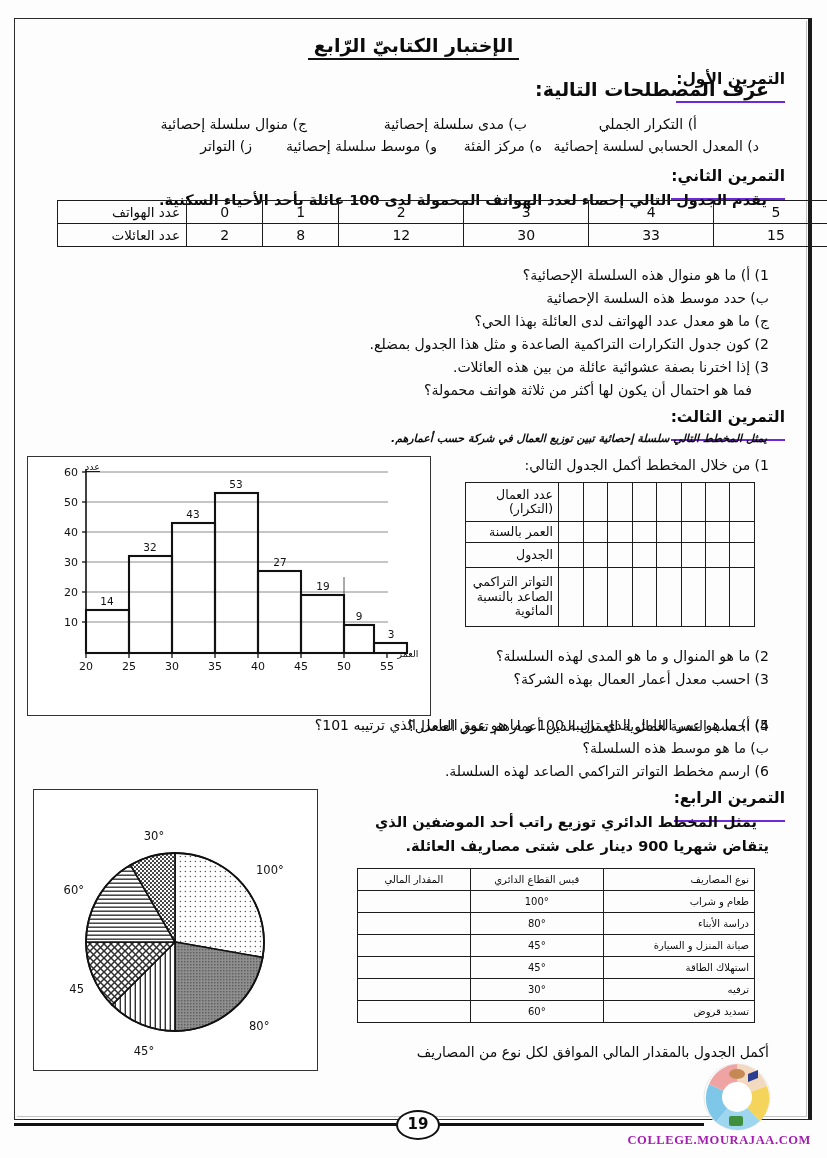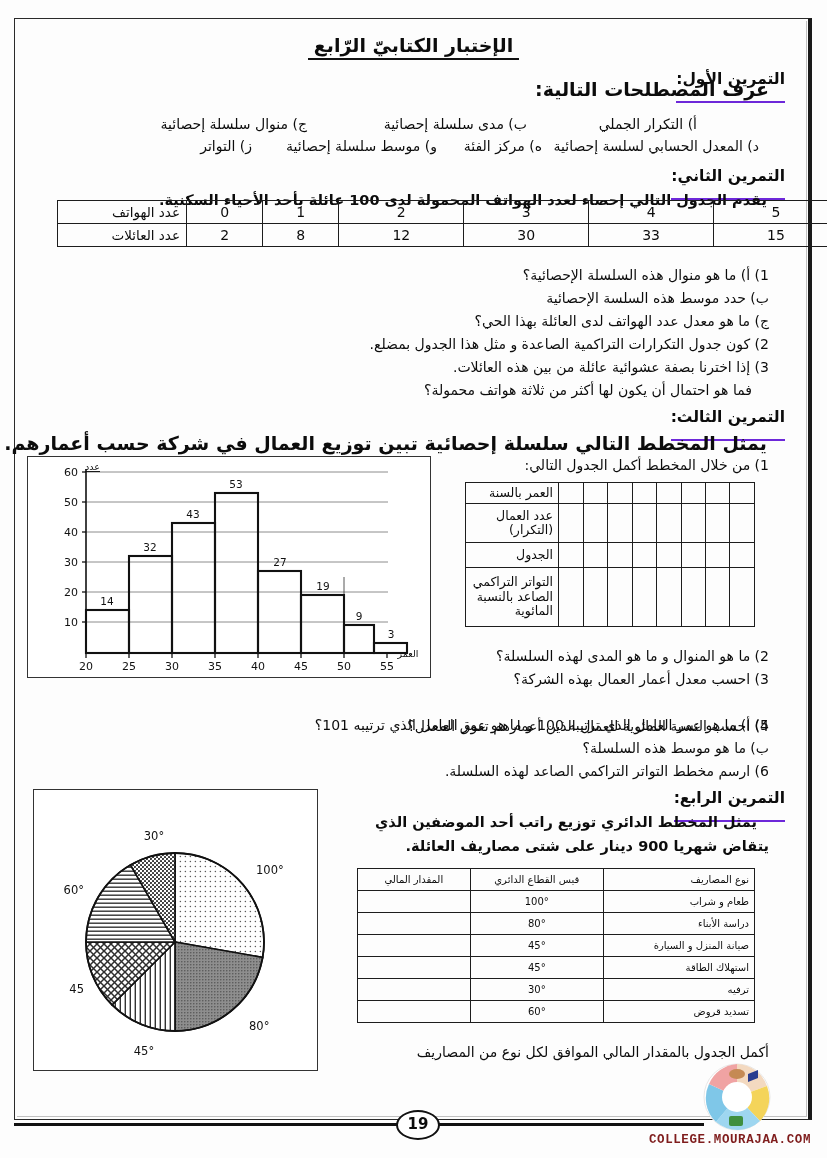--- a/index.html
+++ b/index.html
@@ -70,21 +70,21 @@
   
   .t4{position:absolute;left:357px;top:868px;width:398px;}
   .t4 td{height:19px;font-size:10px;}
   .t4 .h{font-weight:normal;}
   .t4 .c1{width:150px;text-align:right;padding-right:5px;direction:rtl;}
   .t4 .c2{width:135px;}
   .t4 .c3{width:113px;}
 
   
   .hist-box{
-    position:absolute;left:27px;top:456px;width:404px;height:222px;
+    position:absolute;left:27px;top:456px;width:404px;height:260px;
     border:1px solid #333;background:#fff;box-sizing:border-box;
   }
   .hist-svg{position:absolute;left:0;top:0;}
 
   
   .pie-box{
     position:absolute;left:33px;top:789px;width:285px;height:282px;
     border:1px solid #333;background:#fff;box-sizing:border-box;
   }
   .pie-svg{position:absolute;left:0;top:0;}
@@ -93,21 +93,21 @@
   .foot-rule{
     position:absolute;left:14px;top:1123px;width:690px;height:3px;background:#111;
   }
   .pagenum{
     position:absolute;left:396px;top:1110px;width:40px;height:26px;
     border:2px solid #111;border-radius:50%;background:#fff;
     font-size:15px;font-weight:bold;text-align:center;line-height:24px;
   }
   .site{
     position:absolute;right:16px;top:1133px;font-size:12.5px;font-weight:bold;
-    color:#7f1d1d;letter-spacing:.6px;font-family:Liberation Mono, monospace;
+    color:#a21caf;letter-spacing:.6px;font-family:Liberation Serif, serif;
   }
   .logo{position:absolute;left:700px;top:1060px;width:74px;height:74px;}
 </style>
 </head>
 <body>
 
 <div class="page">
 
   <div class="frame"></div>
   <div class="frame-inner"></div>
@@ -161,21 +161,21 @@
   <div class="line" style="right:58px;top:267px;">1) أ) ما هو منوال هذه السلسلة الإحصائية؟</div>
   <div class="line" style="right:58px;top:290px;">ب) حدد موسط هذه السلسة الإحصائية</div>
   <div class="line" style="right:58px;top:313px;">ج) ما هو معدل عدد الهواتف لدى العائلة بهذا الحي؟</div>
   <div class="line" style="right:58px;top:336px;">2) كون جدول التكرارات التراكمية الصاعدة و مثل هذا الجدول بمضلع.</div>
   <div class="line" style="right:58px;top:359px;">3) إذا اخترنا بصفة عشوائية عائلة من بين هذه العائلات.</div>
   <div class="line" style="right:75px;top:382px;">فما هو احتمال أن يكون لها أكثر من ثلاثة هواتف محمولة؟</div>
 
   <div class="ex-head" style="right:42px;top:408px;">
     <u>التمرين الثالث:</u>
   </div>
-  <div class="line bold" style="right:60px;top:432px;font-size:19px;">يمثل المخطط التالي سلسلة إحصائية تبين توزيع العمال في شركة حسب أعمارهم.</div>
+  <div class="line bold" style="right:60px;top:432px;font-size:11px;font-style:italic;">يمثل المخطط التالي سلسلة إحصائية تبين توزيع العمال في شركة حسب أعمارهم.</div>
   <div class="line" style="right:58px;top:457px;">1) من خلال المخطط أكمل الجدول التالي:</div>
 
   <div class="hist-box">
     <svg class="hist-svg" width="402" height="221" viewBox="0 0 402 221">
 
       <g stroke="#8c8c8c" stroke-width="1">
         <line x1="58" y1="15" x2="360" y2="15"></line>
         <line x1="58" y1="45" x2="360" y2="45"></line>
         <line x1="58" y1="75" x2="360" y2="75"></line>
         <line x1="58" y1="105" x2="360" y2="105"></line>
@@ -256,32 +256,32 @@
         <text x="295" y="133">19</text>
         <text x="331" y="163">9</text>
         <text x="363" y="181">3</text>
       </g>
     </svg>
   </div>
 
   <table class="tbl t3">
     <tbody>
         <tr>
+      <td class="lbl" style="height:36px;">عدد العمال (التكرار)</td>
+      <td class="cell"></td>
+          <td class="cell"></td>
+      <td class="cell"></td>
+          <td class="cell"></td>
+      <td class="cell"></td>
+          <td class="cell"></td>
+      <td class="cell"></td>
+          <td class="cell"></td>
+    </tr>
+    <tr>
       <td class="lbl">العمر بالسنة</td>
-      <td class="cell"></td>
-          <td class="cell"></td>
-      <td class="cell"></td>
-          <td class="cell"></td>
-      <td class="cell"></td>
-          <td class="cell"></td>
-      <td class="cell"></td>
-          <td class="cell"></td>
-    </tr>
-    <tr>
-      <td class="lbl" style="height:36px;">عدد العمال (التكرار)</td>
       <td class="cell"></td>
           <td class="cell"></td>
       <td class="cell"></td>
           <td class="cell"></td>
       <td class="cell"></td>
           <td class="cell"></td>
       <td class="cell"></td>
           <td class="cell"></td>
     </tr>
     <tr>

